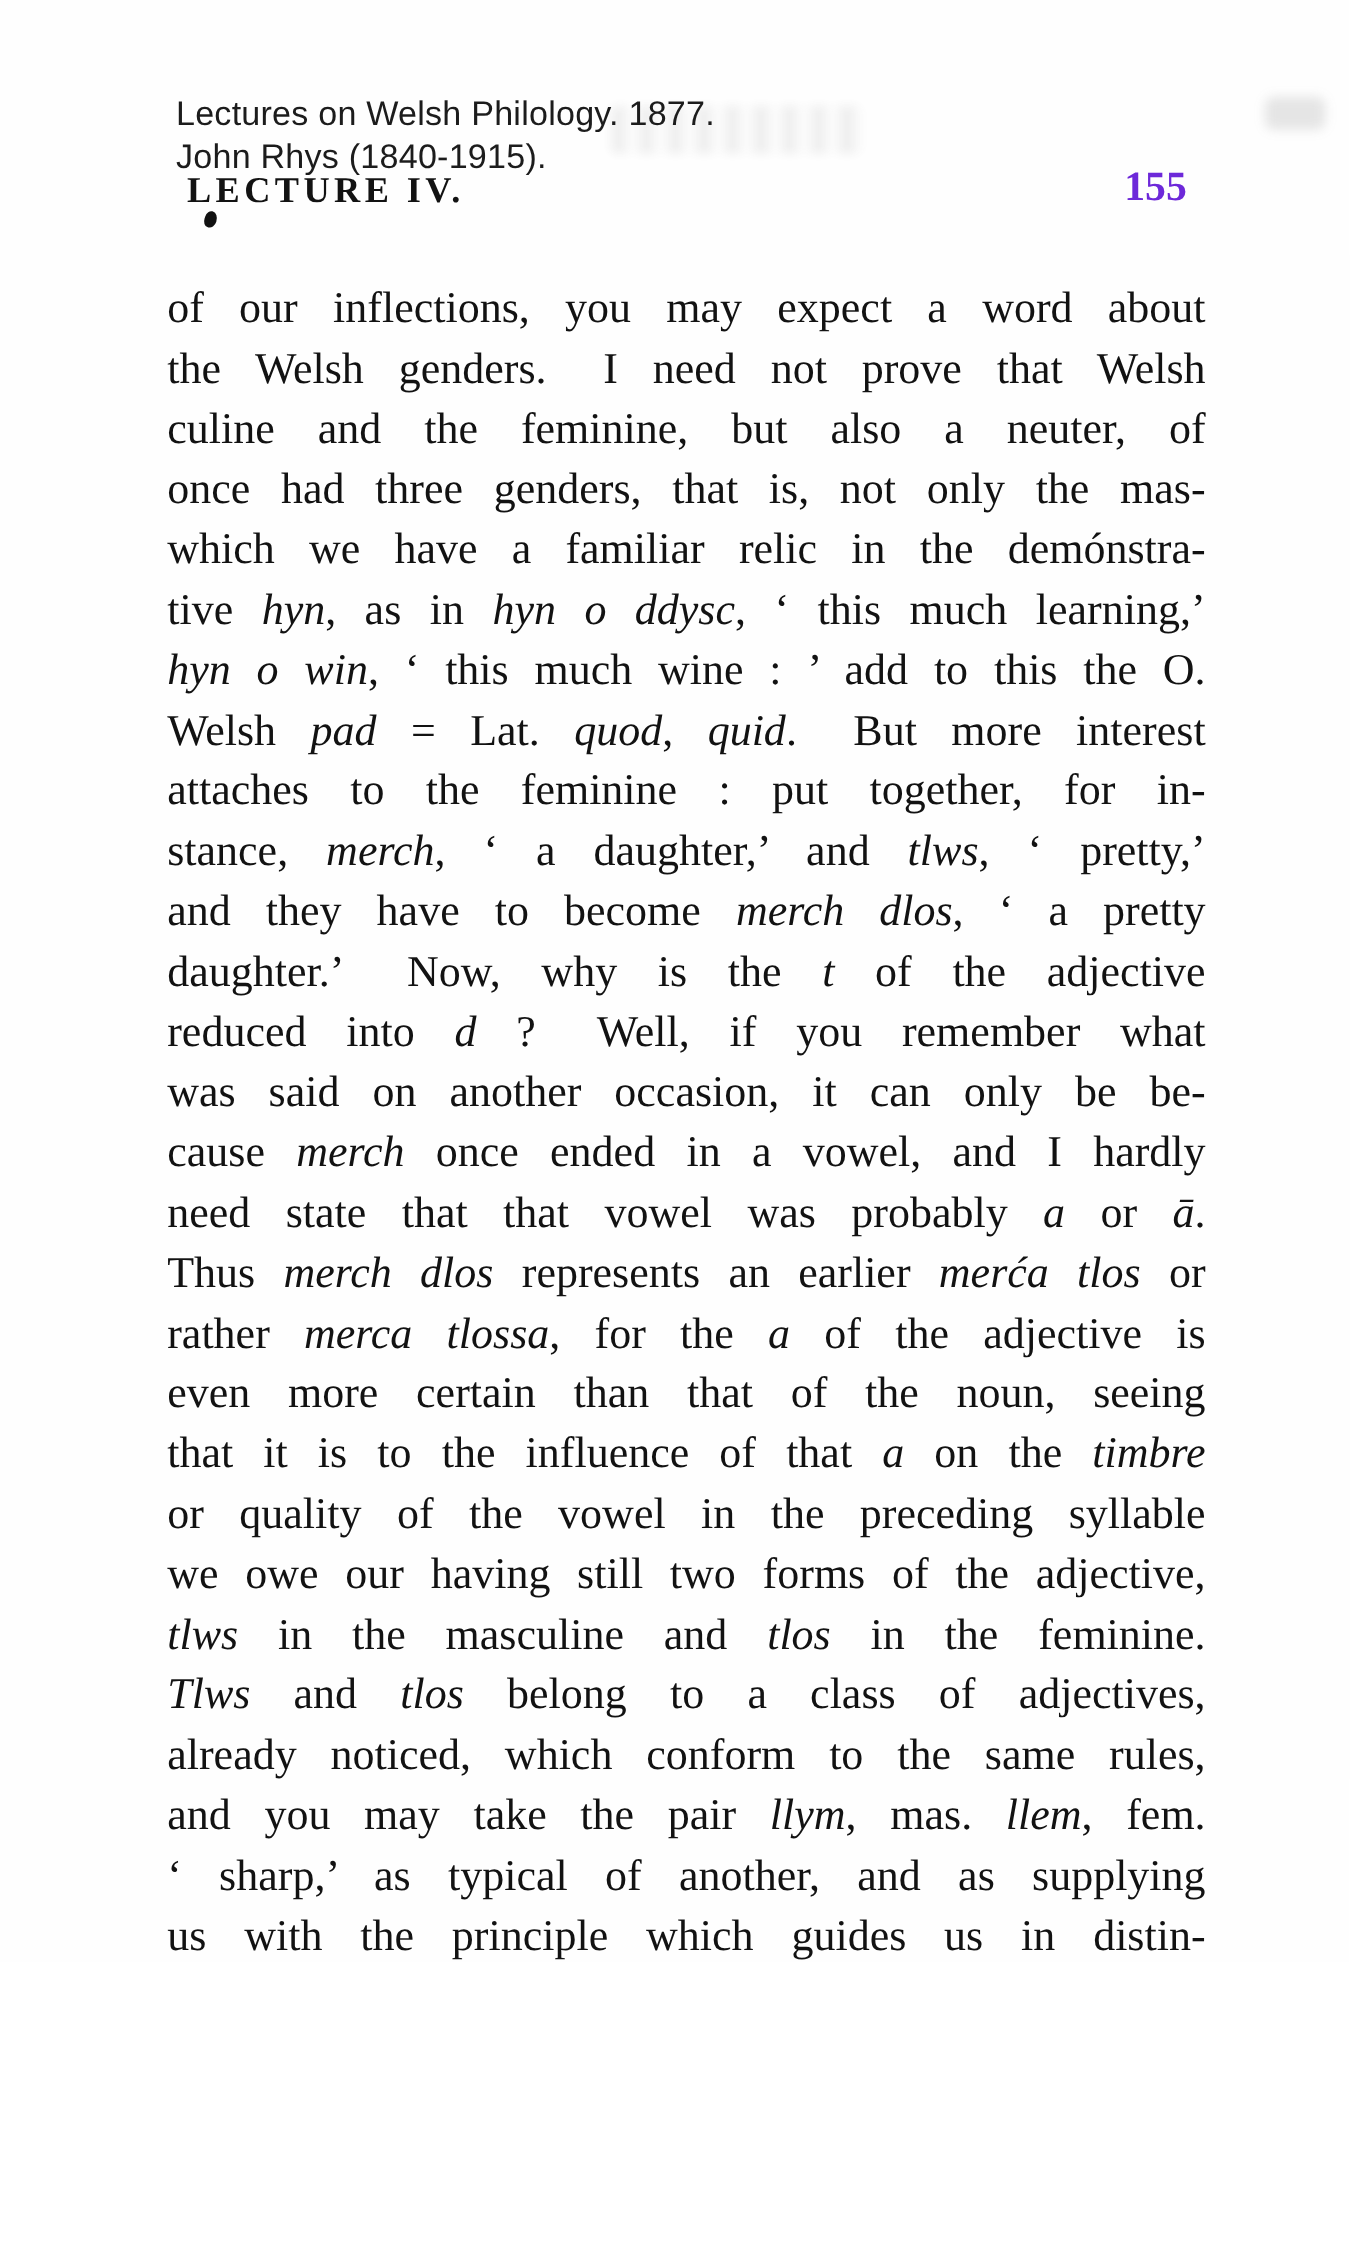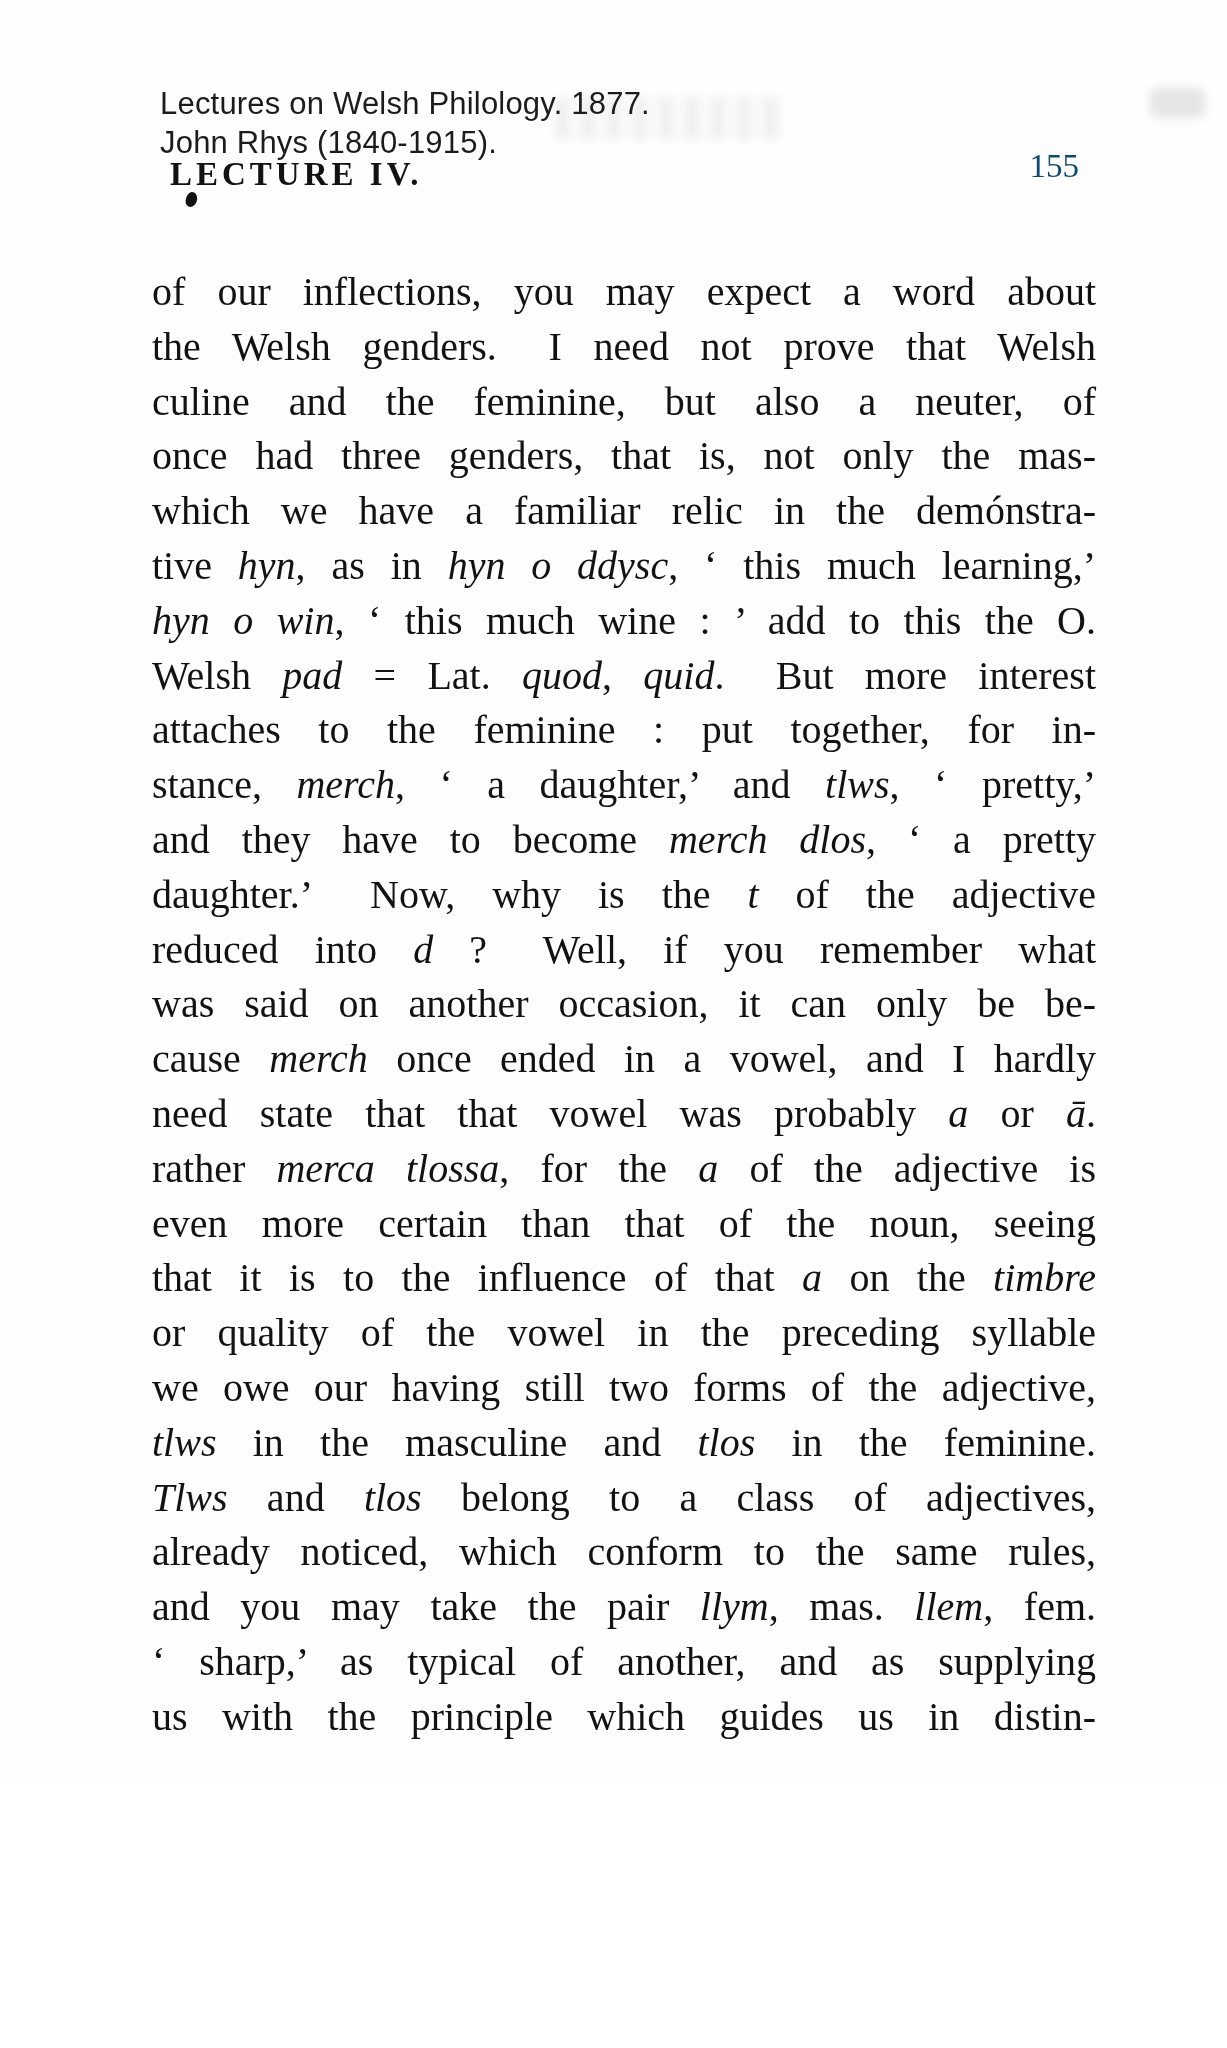--- a/index.html
+++ b/index.html
@@ -38,36 +38,35 @@
     letter-spacing: 4px;
     color: #121212;
     padding-left: 18px;
     box-sizing: border-box;
   }
   .page-number {
     position: absolute;
     right: 148px;
     top: 148px;
     font-family: "Liberation Serif", "DejaVu Serif", serif;
-    font-size: 33px;
-    font-weight: 400;
-    color: #0c4a6e;
+    font-size: 38px;
+    font-weight: 700;
+    color: #6d28d9;
   }
   
   .body-text {
     position: absolute;
     left: 152px;
     top: 253px;
     width: 944px;
     font-family: "Liberation Serif", "DejaVu Serif", serif;
     font-size: 40px;
     line-height: 54.8px;
     color: #121212;
     word-spacing: 2px;
-    margin-top: 12px;
   }
   .tline {
     text-align: justify;
     text-align-last: justify;
     white-space: normal;
   }
   .tline .it {
     font-style: italic;
   }
   
@@ -132,20 +131,21 @@
       <div class="tline"><span class="it">hyn o win</span><span>, ‘ this much wine : ’ add to this the O.</span></div>
       <div class="tline"><span>Welsh </span><span class="it">pad</span><span> = Lat. </span><span class="it">quod</span><span>, </span><span class="it">quid</span><span>.  But more interest</span></div>
       <div class="tline"><span>attaches to the feminine : put together, for in-</span></div>
       <div class="tline"><span>stance, </span><span class="it">merch</span><span>, ‘ a daughter,’ and </span><span class="it">tlws</span><span>, ‘ pretty,’</span></div>
       <div class="tline"><span>and they have to become </span><span class="it">merch dlos</span><span>, ‘ a pretty</span></div>
       <div class="tline"><span>daughter.’  Now, why is the </span><span class="it">t</span><span> of the adjective</span></div>
       <div class="tline"><span>reduced into </span><span class="it">d</span><span> ?  Well, if you remember what</span></div>
       <div class="tline"><span>was said on another occasion, it can only be be-</span></div>
       <div class="tline"><span>cause </span><span class="it">merch</span><span> once ended in a vowel, and I hardly</span></div>
       <div class="tline"><span>need state that that vowel was probably </span><span class="it">a</span><span> or </span><span class="it">ā</span><span>.</span></div>
+      <div class="tline"><span>Thus </span><span class="it">merch dlos</span><span> represents an earlier </span><span class="it">merća tlos</span><span> or</span></div>
       <div class="tline"><span>rather </span><span class="it">merca tlossa</span><span>, for the </span><span class="it">a</span><span> of the adjective is</span></div>
       <div class="tline"><span>even more certain than that of the noun, seeing</span></div>
       <div class="tline"><span>that it is to the influence of that </span><span class="it">a</span><span> on the </span><span class="it">timbre</span></div>
       <div class="tline"><span>or quality of the vowel in the preceding syllable</span></div>
       <div class="tline"><span>we owe our having still two forms of the adjective,</span></div>
       <div class="tline"><span class="it">tlws</span><span> in the masculine and </span><span class="it">tlos</span><span> in the feminine.</span></div>
       <div class="tline"><span class="it">Tlws</span><span> and </span><span class="it">tlos</span><span> belong to a class of adjectives,</span></div>
       <div class="tline"><span>already noticed, which conform to the same rules,</span></div>
       <div class="tline"><span>and you may take the pair </span><span class="it">llym</span><span>, mas. </span><span class="it">llem</span><span>, fem.</span></div>
       <div class="tline"><span>‘ sharp,’ as typical of another, and as supplying</span></div>

